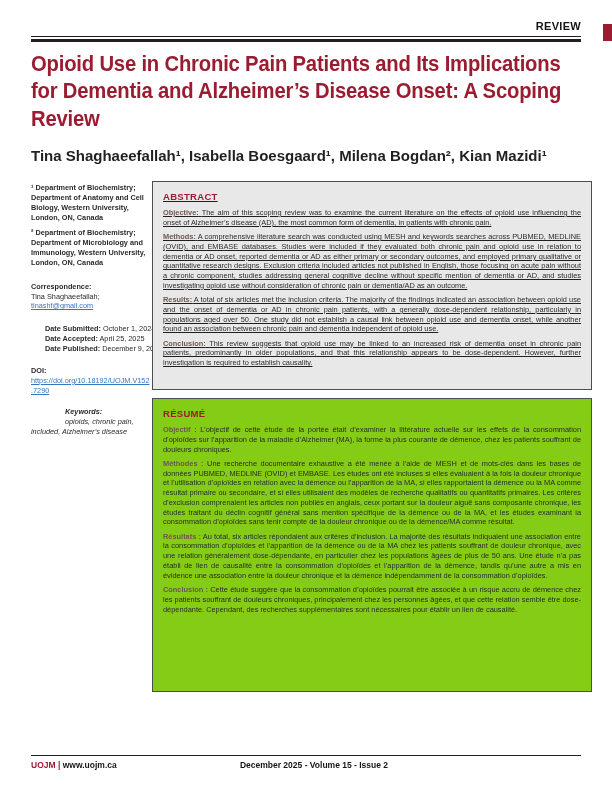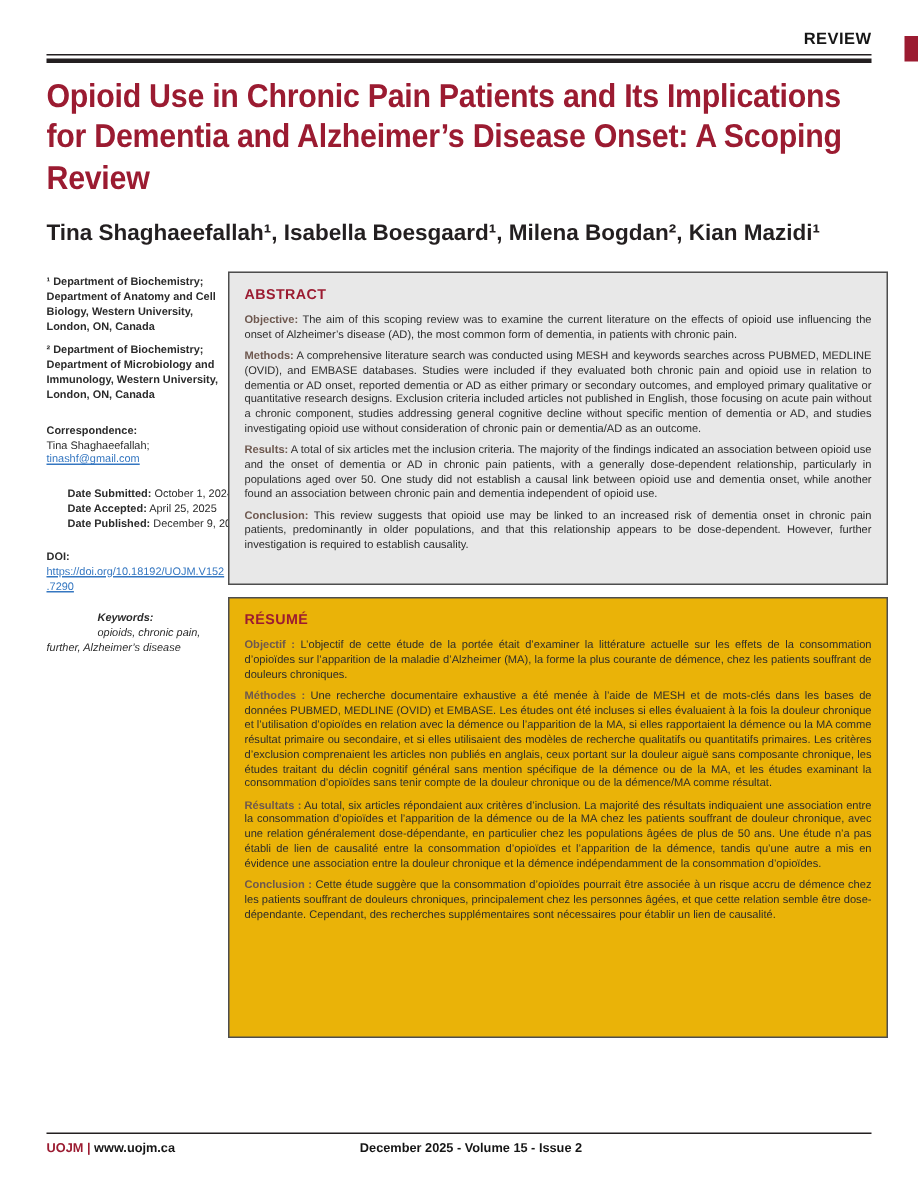--- a/index.html
+++ b/index.html
@@ -26,22 +26,22 @@
   .corr-block { margin-top:14px; }
   .link { color:#3577c1; text-decoration:underline; }
   .dates-block { margin-top:13px; }
   .date-line { white-space:nowrap;padding-left:14px; }
   .doi-block { margin-top:12px; overflow-wrap:anywhere; }
   .kw-block { margin-top:12px; }
   .kw-text { font-style:italic;padding-left:34px; }
   
   .main { position:absolute; top:181px; left:152px; width:440px; }
   .box { box-sizing:border-box; width:440px; border:1px solid #4d4d4d; padding:7px 10px 8px 10px; overflow:hidden; }
-  .abstract-box { background:#e8e8e8; height:209px; }
-  .resume-box   { background:#eab308; height:294px; margin-top:8px; }
+  .abstract-box { background:#e8e8e8; height:209px;text-decoration:underline; }
+  .resume-box   { background:#84cc16; height:294px; margin-top:8px; }
   .box-heading { color:#9b1b31; font-weight:800; font-size:9.5px; letter-spacing:0.3px; margin:2px 0 6px 0; }
   .para { font-size:7.4px; line-height:1.32; text-align:justify; margin:0 0 4.5px 0; color:#2b2b2b; }
   .plabel { font-weight:bold; color:#6e584f; }
   
   .footer-rule { position:absolute; top:755px; left:31px; width:550px; height:1.2px; background:#231f20; }
   .footer { position:absolute; top:760px; left:31px; width:550px; height:14px; font-size:8.5px; font-weight:bold; color:#161616; }
   .footer-left   { position:absolute; left:0; top:0; }
   .footer-center { position:absolute; left:16px; right:0; top:0; text-align:center; }
   .footer-right  { position:absolute; right:0; top:16px;margin-top:44px; }
   .accent-text { color:#9b1b31; }
@@ -75,21 +75,21 @@
       <div class="date-line"><span class="sb-label">Date Published:</span> <span>December 9, 2025</span></div>
     </div>
 
     <div class="doi-block">
       <span class="sb-label">DOI:</span>
       <span class="link">https://doi.org/10.18192/UOJM.V152.7290</span>
     </div>
 
     <div class="kw-block">
       <span class="sb-label kw-text">Keywords:</span>
-      <span class="kw-text">opioids, chronic pain, further, Alzheimer’s disease</span>
+      <span class="kw-text">opioids, chronic pain, included, Alzheimer’s disease</span>
     </div>
   </div>
 
   <div class="main">
 
     <div class="box abstract-box">
       <div class="box-heading">ABSTRACT</div>
       <p class="para"><span class="plabel">Objective:</span> <span>The aim of this scoping review was to examine the current literature on the effects of opioid use influencing the onset of Alzheimer’s disease (AD), the most common form of dementia, in patients with chronic pain.</span></p>
       <p class="para"><span class="plabel">Methods:</span> <span>A comprehensive literature search was conducted using MESH and keywords searches across PUBMED, MEDLINE (OVID), and EMBASE databases. Studies were included if they evaluated both chronic pain and opioid use in relation to dementia or AD onset, reported dementia or AD as either primary or secondary outcomes, and employed primary qualitative or quantitative research designs. Exclusion criteria included articles not published in English, those focusing on acute pain without a chronic component, studies addressing general cognitive decline without specific mention of dementia or AD, and studies investigating opioid use without consideration of chronic pain or dementia/AD as an outcome.</span></p>
       <p class="para"><span class="plabel">Results:</span> <span>A total of six articles met the inclusion criteria. The majority of the findings indicated an association between opioid use and the onset of dementia or AD in chronic pain patients, with a generally dose-dependent relationship, particularly in populations aged over 50. One study did not establish a causal link between opioid use and dementia onset, while another found an association between chronic pain and dementia independent of opioid use.</span></p>

